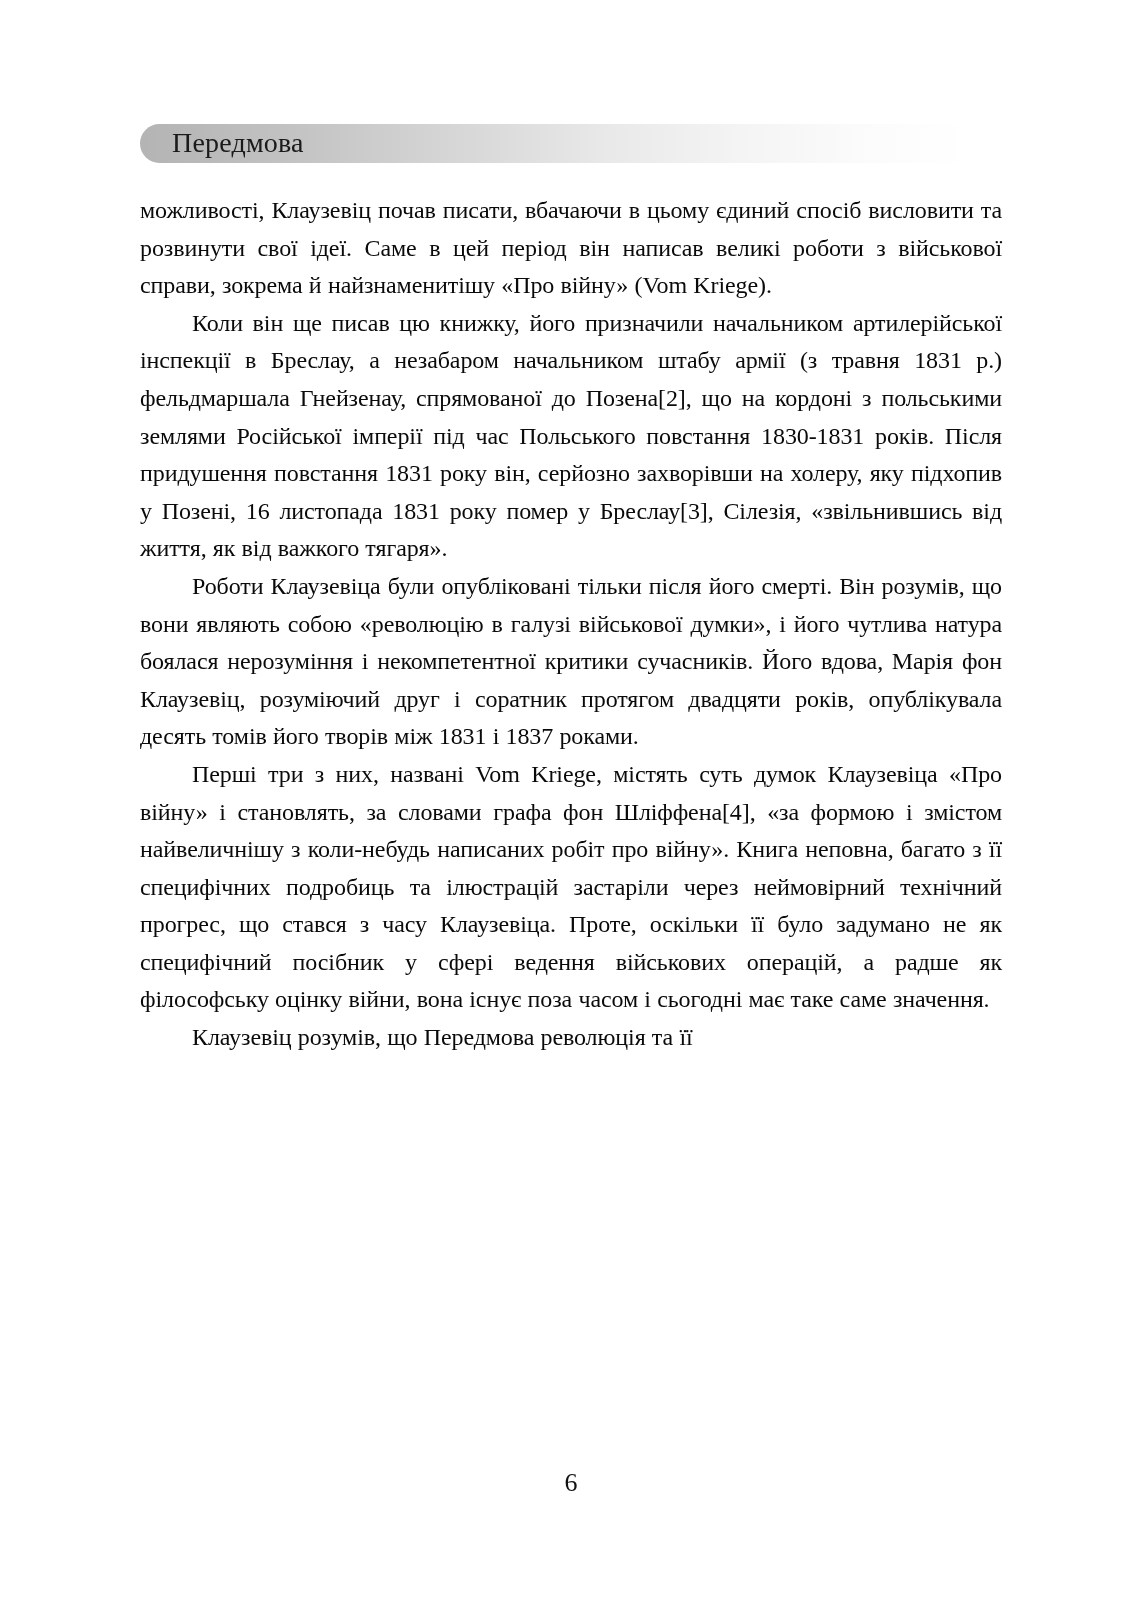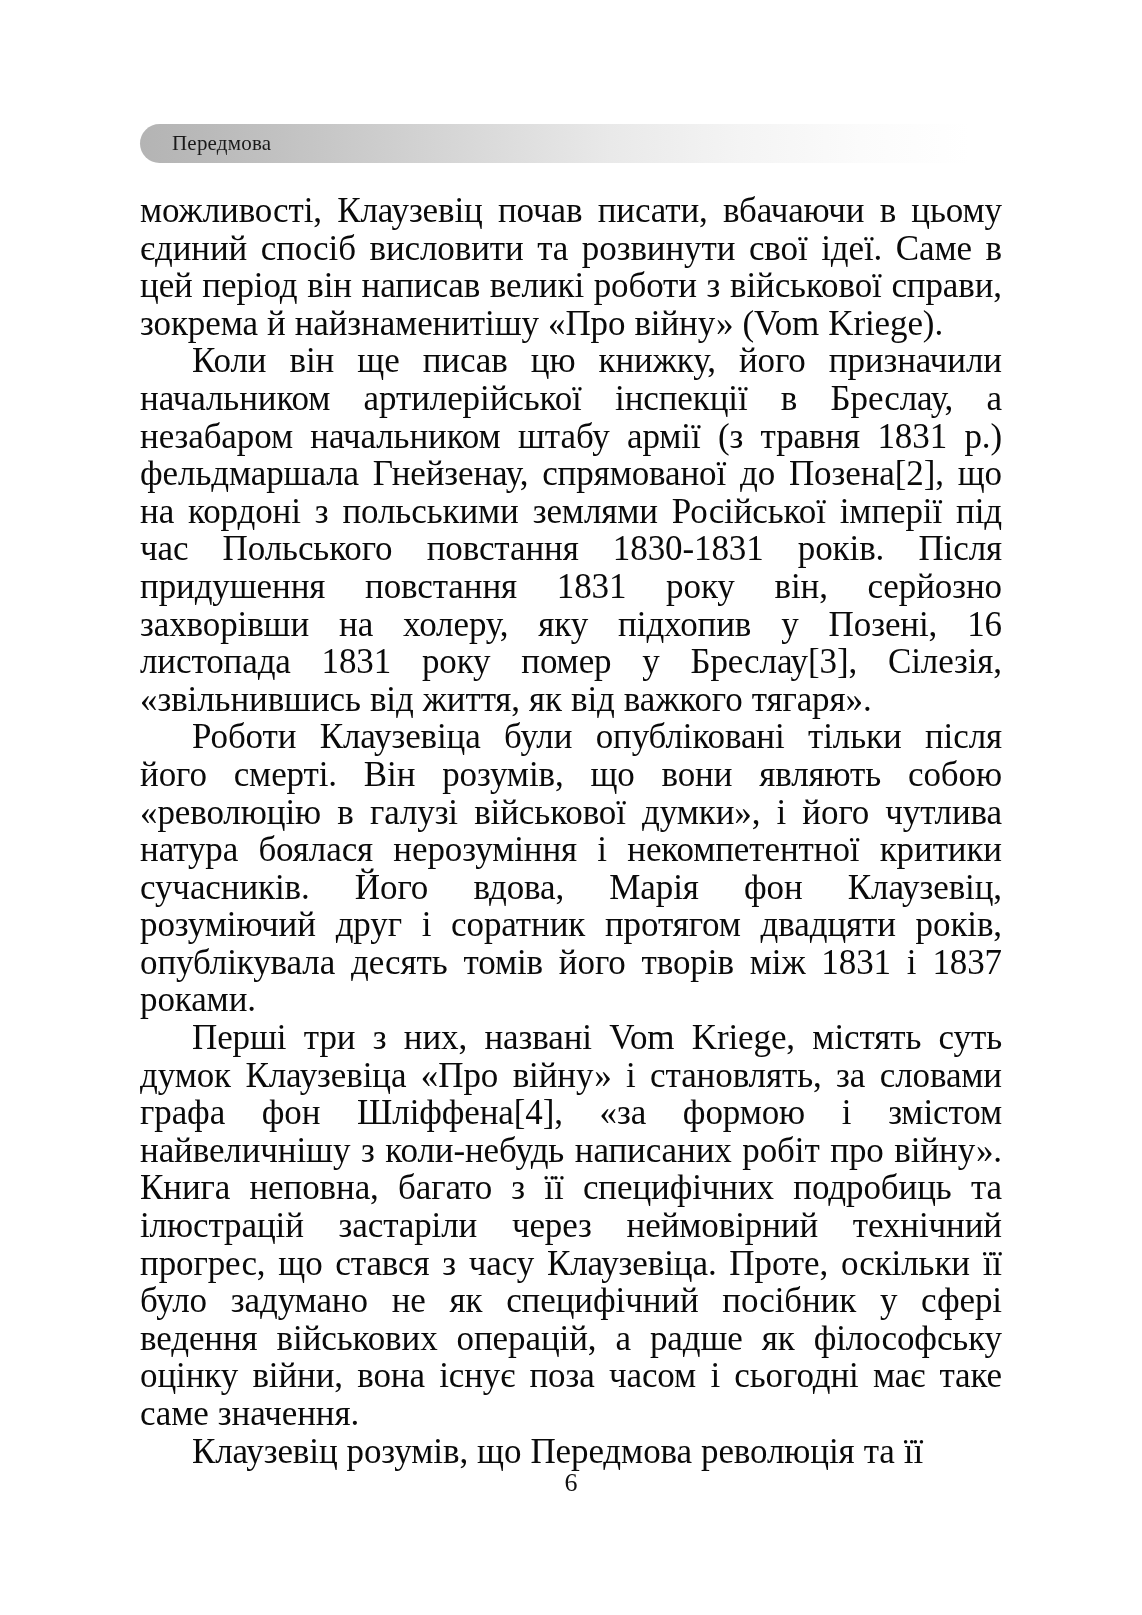--- a/index.html
+++ b/index.html
@@ -40,41 +40,41 @@
                 #f4f4f4 600px,
                 #fbfbfb 720px,
                 #ffffff 830px);
     overflow: hidden;
   }
   .runhead-label {
     position: absolute;
     left: 32px;
     top: 50%;
     transform: translateY(-52%);
-    font-size: 21px;
+    font-size: 28px;
     line-height: 1;
     letter-spacing: 0.2px;
     color: #1a1a1a;
     white-space: nowrap;
     font-family: "Liberation Serif", "DejaVu Serif", serif;
   }
 
   
   .textcol {
     position: absolute;
     left: 140px;
     top: 192px;
     width: 862px;
   }
 
   .para {
     margin: 0;
     text-align: justify;
     text-justify: inter-word;
-    font-size: 35px;
+    font-size: 24px;
     line-height: 37.6px;
     letter-spacing: -0.1px;
     word-spacing: 0.4px;
     hyphens: manual;
     -webkit-hyphens: manual;
   }
   .para + .para {
     margin-top: 0;
   }
   .para.indent {

